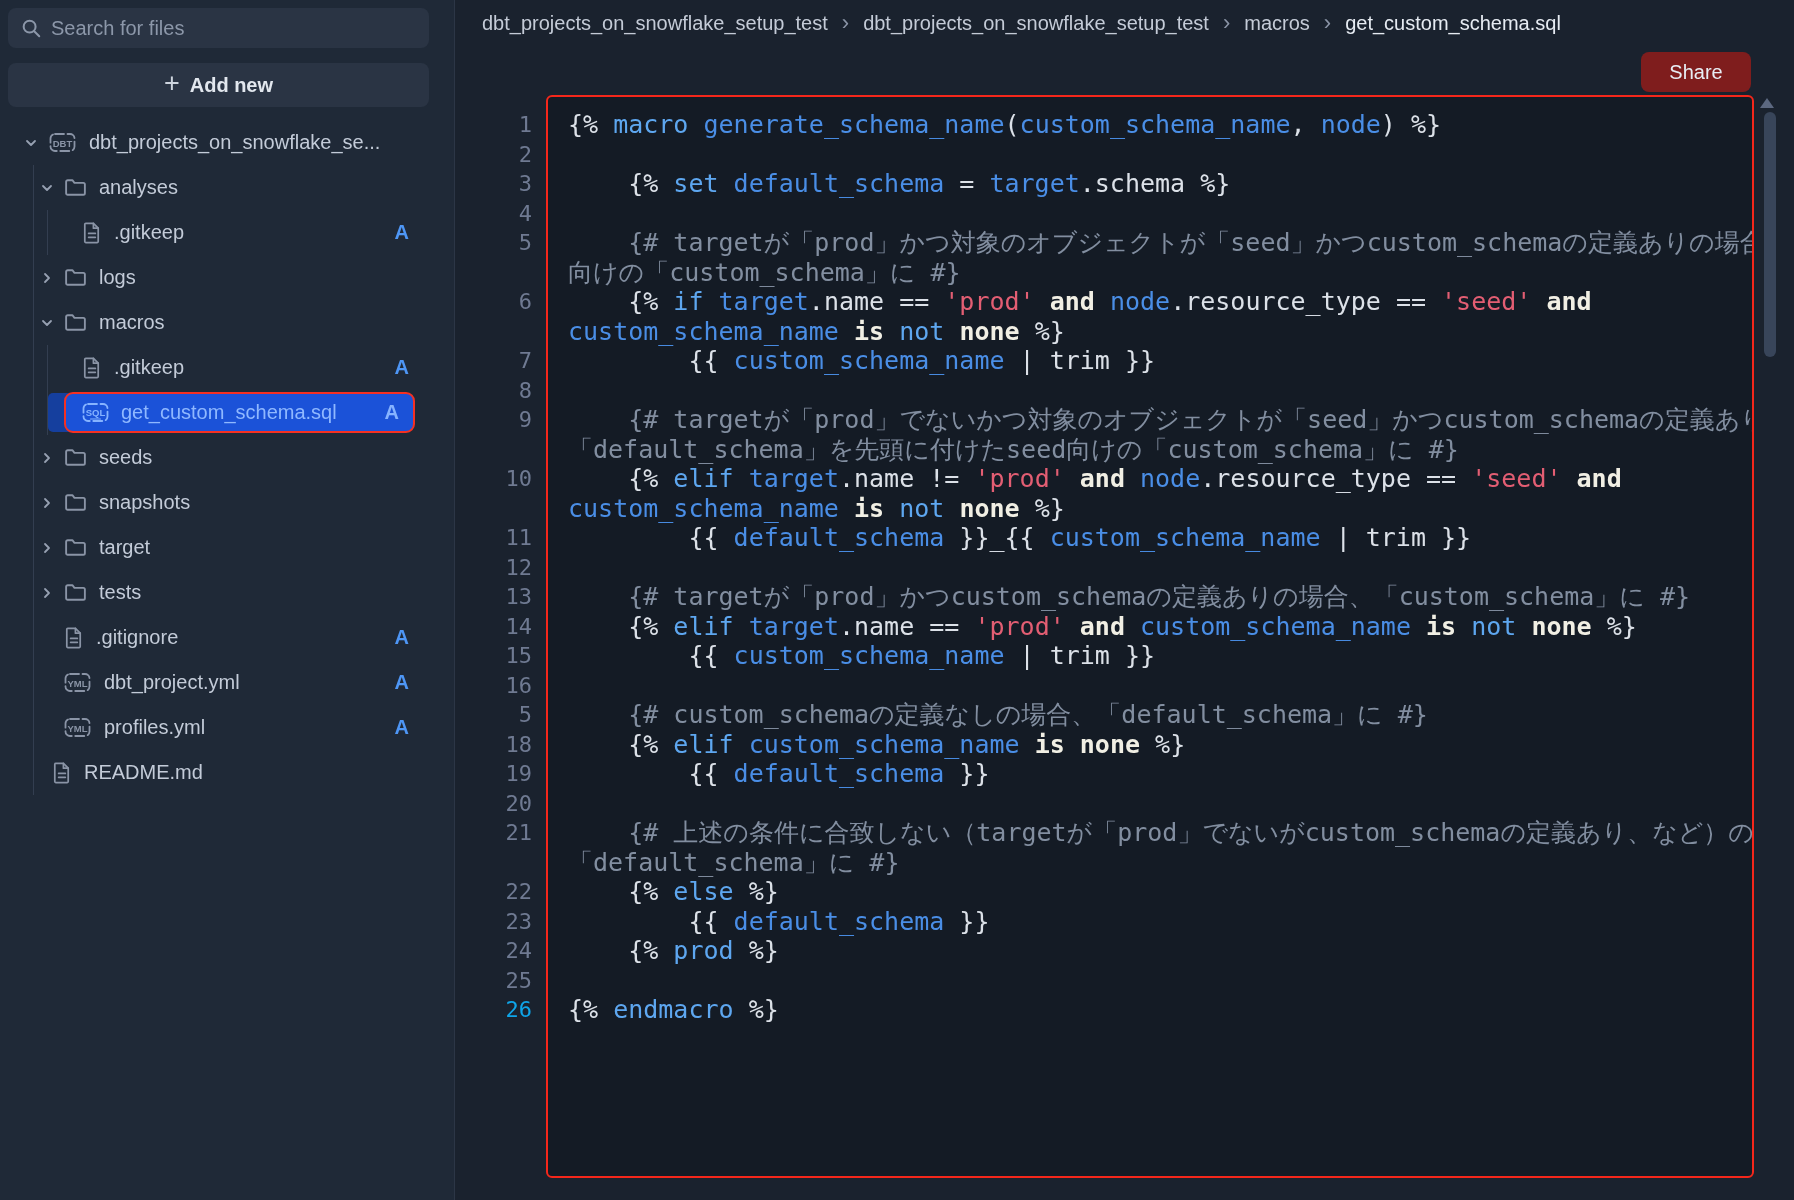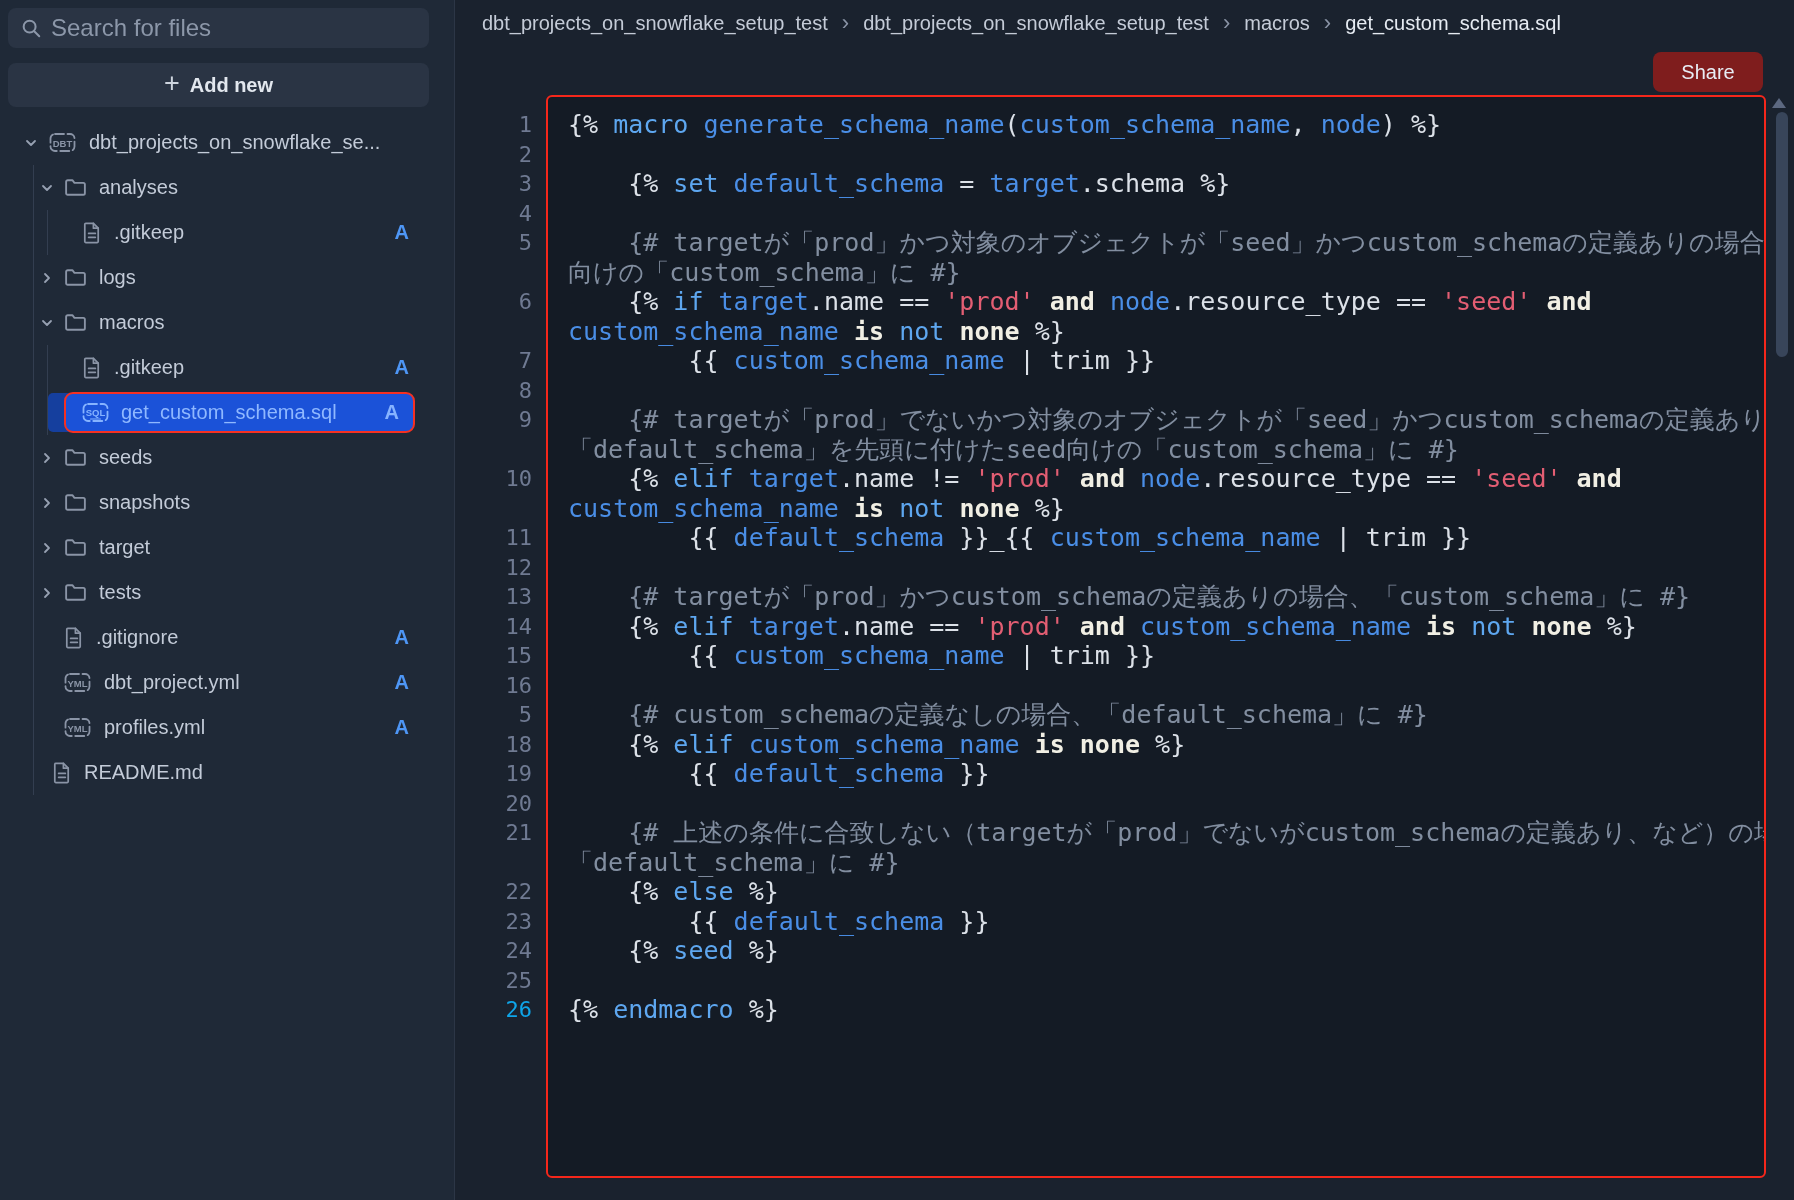--- a/index.html
+++ b/index.html
@@ -6,21 +6,21 @@
   html,body { width:1794px; height:1200px; overflow:hidden; background:#1a222e;
               font-family:"Liberation Sans", sans-serif; }
 
   
   .sidebar { position:absolute; left:0; top:0; width:455px; height:1200px;
              background:#1f2937; border-right:1px solid #2c3646; }
   .search-box { position:absolute; left:8px; top:8px; width:421px; height:40px;
                 background:#2a3444; border:none; border-radius:8px;
                 display:flex; align-items:center; padding:0 12px; gap:9px; }
   .search-box input { background:transparent; border:none; outline:none; flex:1;
-                      font-size:24px; color:#0ea5e9; font-family:"Liberation Sans",sans-serif; }
+                      font-size:20px; color:#0ea5e9; font-family:"Liberation Sans",sans-serif; }
   .search-box input::placeholder { color:#8c97a9; }
   .addnew { position:absolute; left:8px; top:63px; width:421px; height:44px;
             background:#2a3444; border:none; border-radius:8px; cursor:pointer;
             color:#e2e7ee; font-size:20px; font-weight:600;
             display:flex; align-items:center; justify-content:center; gap:10px;
             font-family:"Liberation Sans",sans-serif; }
   .addnew .plus { font-size:27px; font-weight:300; color:#cdd4de; line-height:1; margin-top:-3px; }
 
   .tree { position:absolute; left:0; top:120px; width:455px; }
   .guide { position:absolute; width:1px; background:#333e50; }
@@ -39,21 +39,21 @@
   .tree-row.selected .strip { position:absolute; left:48px; top:3px; bottom:3px; width:24px;
                               background:#153f9e; border-radius:5px 0 0 5px; }
   .selbox { position:relative; margin-left:64px; width:351px; height:41px;
             background:#1b52d8; border:2px solid #f53022; border-radius:9px;
             display:flex; align-items:center; padding:0 12px 0 14px; }
   .selbox .ticon { color:#86b3ff; margin-right:10px; }
   .selbox .tlabel { color:#8fb8ff; font-weight:500; }
   .selbox .tbadge { margin-right:2px; color:#86b3ff; }
 
   
-  .main { position:absolute; left:456px; top:0; right:4px; height:1200px; background:#1a222e; }
+  .main { position:absolute; left:456px; top:0; right:16px; height:1200px; background:#1a222e; }
   .bc { position:absolute; left:26px; top:10px; display:flex; align-items:center; gap:14px;
         font-size:20px; color:#c4cbd7; white-space:nowrap; }
   .bc-item { color:#c4cbd7; cursor:pointer; }
   .bc-item.last { color:#e6ebf2; }
   .bc-sep { color:#8a94a6; font-size:22px; }
   .share-btn { position:absolute; right:27px; top:52px; width:110px; height:40px;
                background:#7f1d1d; color:#e8edf4; border:none; border-radius:8px;
                font-size:20px; font-weight:500; cursor:pointer;
                font-family:"Liberation Sans",sans-serif; }
 
@@ -353,20 +353,20 @@
         <div class="code-row"><span class="p">        {{ </span><span class="i">custom_schema_name</span><span class="p"> | trim }}</span></div>
         <div class="code-row"></div>
         <div class="code-row"><span class="c">    {# custom_schemaの定義なしの場合、「default_schema」に #}</span></div>
         <div class="code-row"><span class="p">    {% </span><span class="k">elif</span><span class="p"> </span><span class="i">custom_schema_name</span><span class="p"> </span><span class="b">is</span><span class="p"> </span><span class="b">none</span><span class="p"> %}</span></div>
         <div class="code-row"><span class="p">        {{ </span><span class="i">default_schema</span><span class="p"> }}</span></div>
         <div class="code-row"></div>
         <div class="code-row"><span class="c">    {# 上述の条件に合致しない（targetが「prod」でないがcustom_schemaの定義あり、など）の場合、</span></div>
         <div class="code-row"><span class="c">「default_schema」に #}</span></div>
         <div class="code-row"><span class="p">    {% </span><span class="k">else</span><span class="p"> %}</span></div>
         <div class="code-row"><span class="p">        {{ </span><span class="i">default_schema</span><span class="p"> }}</span></div>
-        <div class="code-row"><span class="p">    {% </span><span class="k">seed</span><span class="p"> %}</span></div>
+        <div class="code-row"><span class="p">    {% </span><span class="k">prod</span><span class="p"> %}</span></div>
         <div class="code-row"></div>
         <div class="code-row"><span class="p">{% </span><span class="k">endmacro</span><span class="p"> %}</span></div>
       </div>
     <div class="sb-arrow"></div>
     <div class="sb-thumb"></div>
   </div>
 </main>
 
 </body></html>

